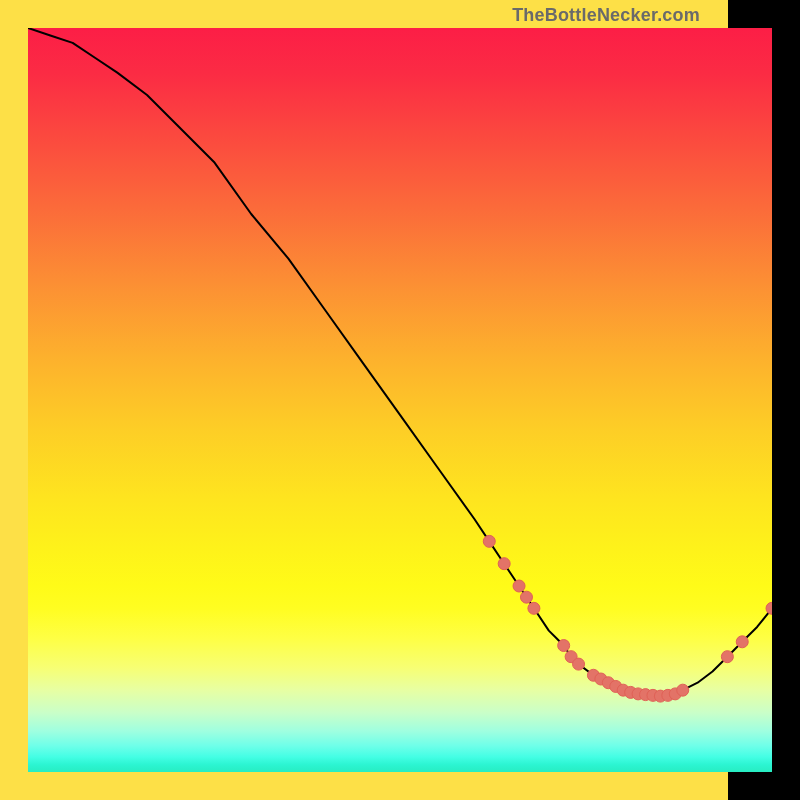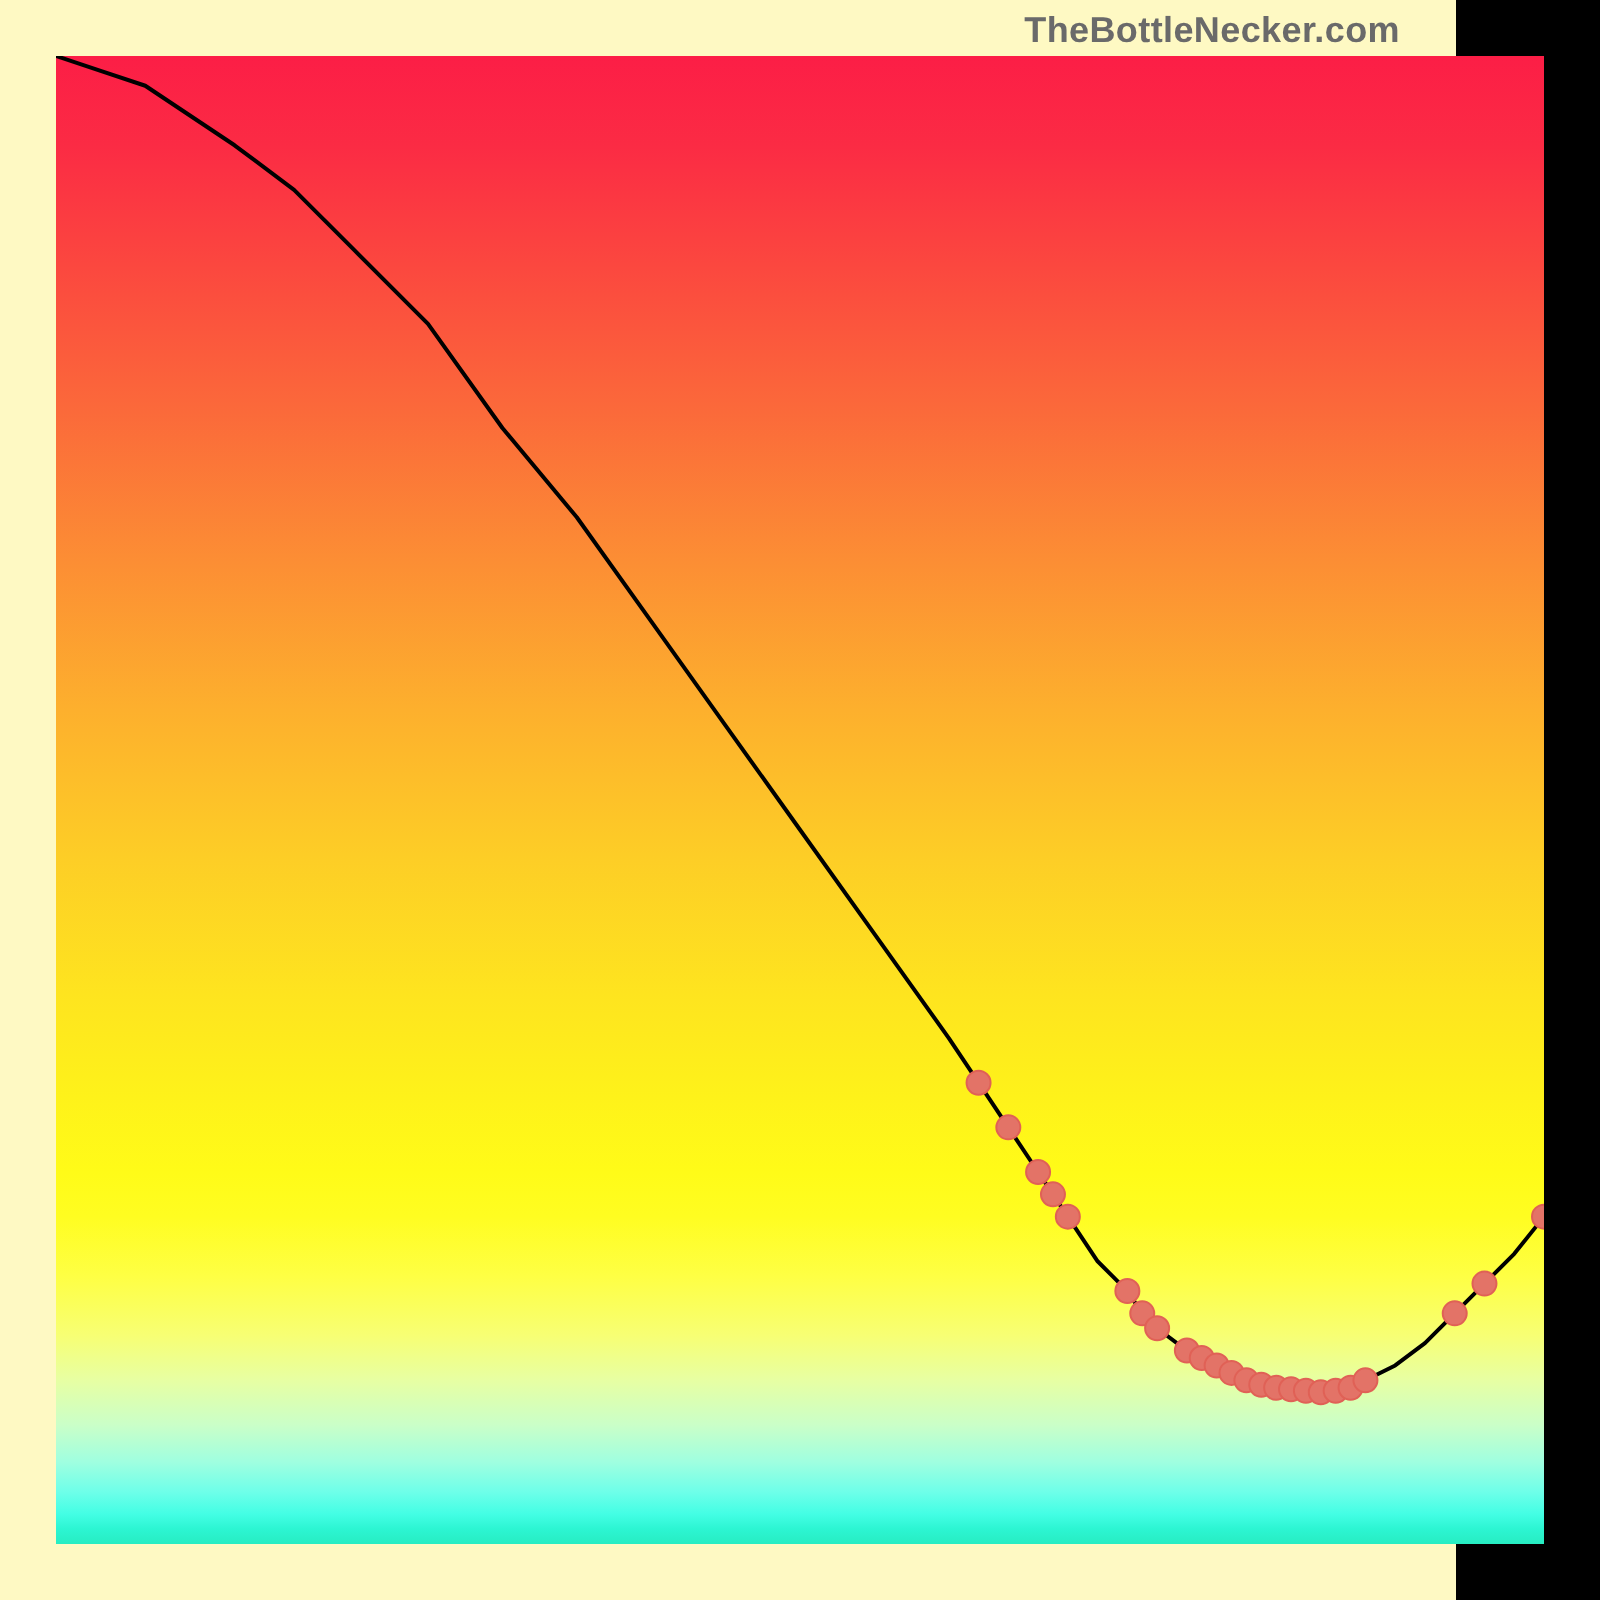--- a/index.html
+++ b/index.html
@@ -7,21 +7,21 @@
     padding: 0;
     width: 800px;
     height: 800px;
     background: #000;
     overflow: hidden;
   }
   .stage {
     position: relative;
     width: 728px;
     height: 800px;
-    background: #fef9c3;
+    background: #fde047;
   }
   .plot {
     position: absolute;
     left: 28px;
     top: 28px;
     width: 744px;
     height: 744px;
   }
   .gradient {
     position: absolute;

